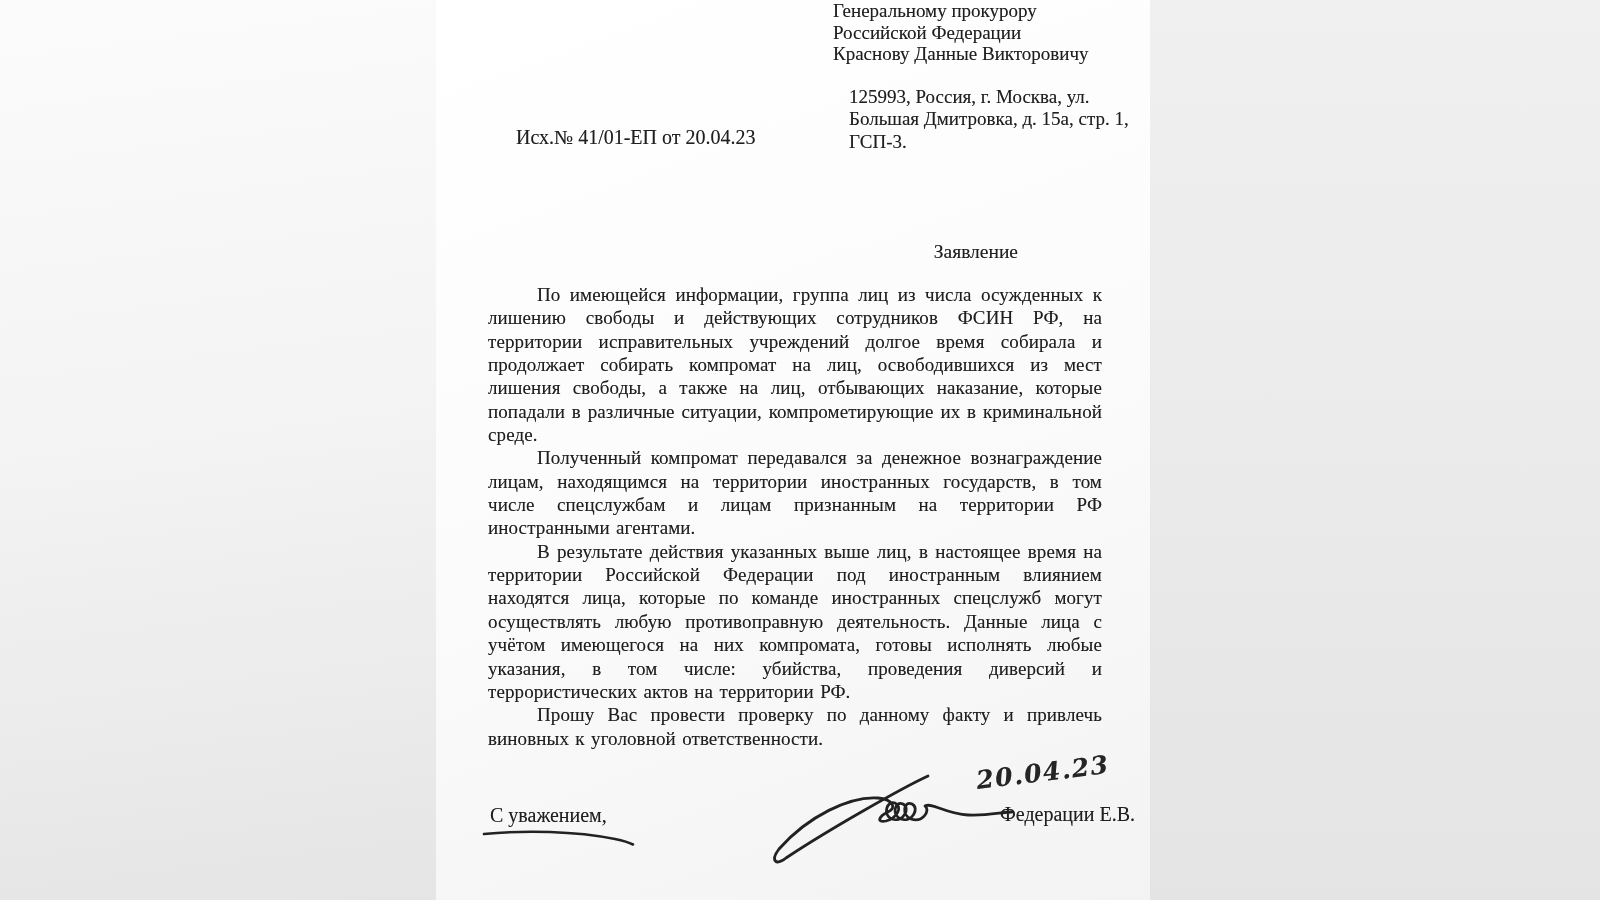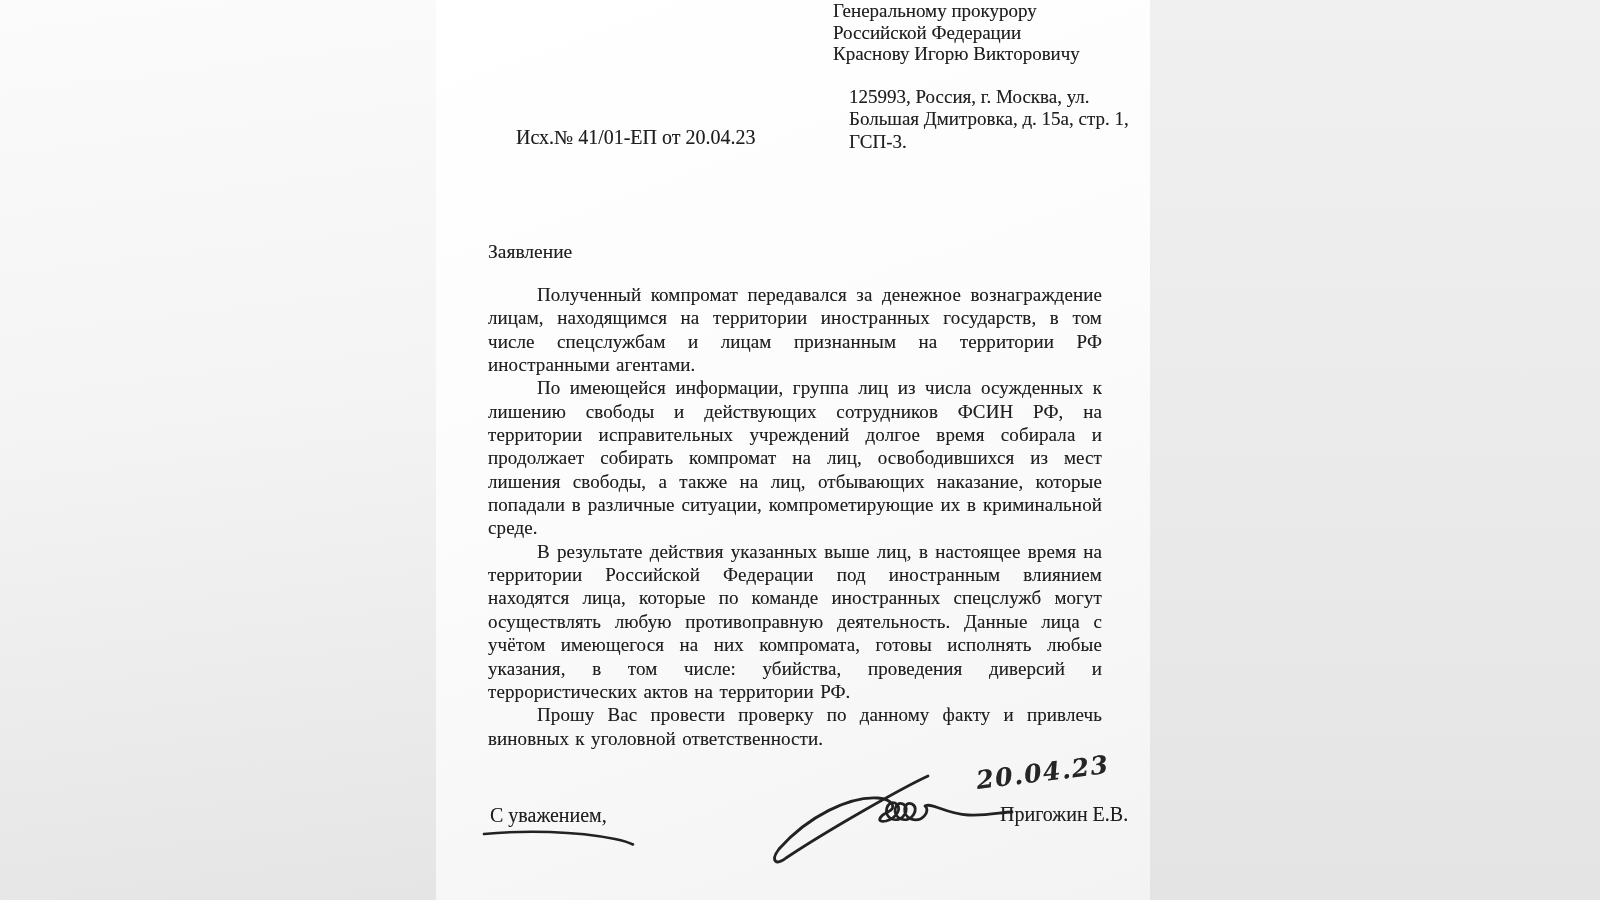--- a/index.html
+++ b/index.html
@@ -34,21 +34,21 @@
     position: absolute; left: 397px; top: 86px;
     font-size: 19px; line-height: 22.4px; white-space: nowrap; margin-left: 16px;
   }
   .ref-number {
     position: absolute; left: 80px; top: 126px;
     font-size: 20px; white-space: nowrap;
   }
   .letter-title {
     position: absolute; left: 52px; top: 241px; width: 614px;
     box-sizing: border-box; padding-right: 84px;
-    font-size: 19.5px; text-align: left;
+    font-size: 19.5px; text-align: right;
   }
   .letter-body {
     position: absolute; left: 52px; top: 283px; width: 614px;
     font-size: 19px; line-height: 23.35px;
     text-align: justify; letter-spacing: 0.1px; word-spacing: 1.5px;
   }
   .letter-body p { margin: 0; text-indent: 49px; hyphens: none; }
   .closing-salutation {
     position: absolute; left: 54px; top: 804px;
     font-size: 20px; white-space: nowrap; text-align: center;
@@ -77,36 +77,36 @@
 
 <div class="page">
   <div class="bg-left"></div>
   <div class="bg-right"></div>
 
   <div class="sheet">
 
     <div class="recipient-block">
       <div>Генеральному прокурору</div>
       <div>Российской Федерации</div>
-      <div>Краснову Игорю Викторовичу</div>
+      <div>Краснову Данные Викторовичу</div>
     </div>
 
     <div class="address-block">
       <div>125993, Россия, г. Москва, ул.</div>
       <div>Большая Дмитровка, д. 15а, стр. 1,</div>
       <div>ГСП-3.</div>
     </div>
 
     <div class="ref-number">Исх.№ 41/01-ЕП от 20.04.23</div>
 
     <div class="letter-title">Заявление</div>
 
     <div class="letter-body">
+      <p>По имеющейся информации, группа лиц из числа осужденных к лишению свободы и действующих сотрудников ФСИН РФ, на территории исправительных учреждений долгое время собирала и продолжает собирать компромат на лиц, освободившихся из мест лишения свободы, а также на лиц, отбывающих наказание, которые попадали в различные ситуации, компрометирующие их в криминальной среде.</p>
       <p>Полученный компромат передавался за денежное вознаграждение лицам, находящимся на территории иностранных государств, в том числе спецслужбам и лицам признанным на территории РФ иностранными агентами.</p>
-      <p>По имеющейся информации, группа лиц из числа осужденных к лишению свободы и действующих сотрудников ФСИН РФ, на территории исправительных учреждений долгое время собирала и продолжает собирать компромат на лиц, освободившихся из мест лишения свободы, а также на лиц, отбывающих наказание, которые попадали в различные ситуации, компрометирующие их в криминальной среде.</p>
       <p>В результате действия указанных выше лиц, в настоящее время на территории Российской Федерации под иностранным влиянием находятся лица, которые по команде иностранных спецслужб могут осуществлять любую противоправную деятельность. Данные лица с учётом имеющегося на них компромата, готовы исполнять любые указания, в том числе: убийства, проведения диверсий и террористических актов на территории РФ.</p>
       <p>Прошу Вас провести проверку по данному факту и привлечь виновных к уголовной ответственности.</p>
     </div>
 
     <div class="closing-salutation">С уважением,</div>
 
     <svg class="closing-underline" width="160" height="24" viewBox="0 0 160 24">
       <path d="M 4 8 C 45 4, 95 5, 135 13 C 143 14.7, 149 16.5, 153 18.5" stroke-width="2.6"></path>
     </svg>
 
@@ -123,16 +123,16 @@
                C 215 70, 211 85, 221 89
                C 232 93, 240 78, 232 74
                C 224 70, 221 85, 231 89
                C 242 93, 251 81, 245 76
                C 252 72, 266 84, 288 85
                C 308 86, 322 82, 332 82" stroke-width="2.8"></path>
     </svg>
 
     <div class="handwritten-date">20.04.23</div>
 
-    <div class="signatory-name">Пригожин Е.В.</div>
+    <div class="signatory-name">Федерации Е.В.</div>
 
   </div>
 </div>
 
 </body></html>

